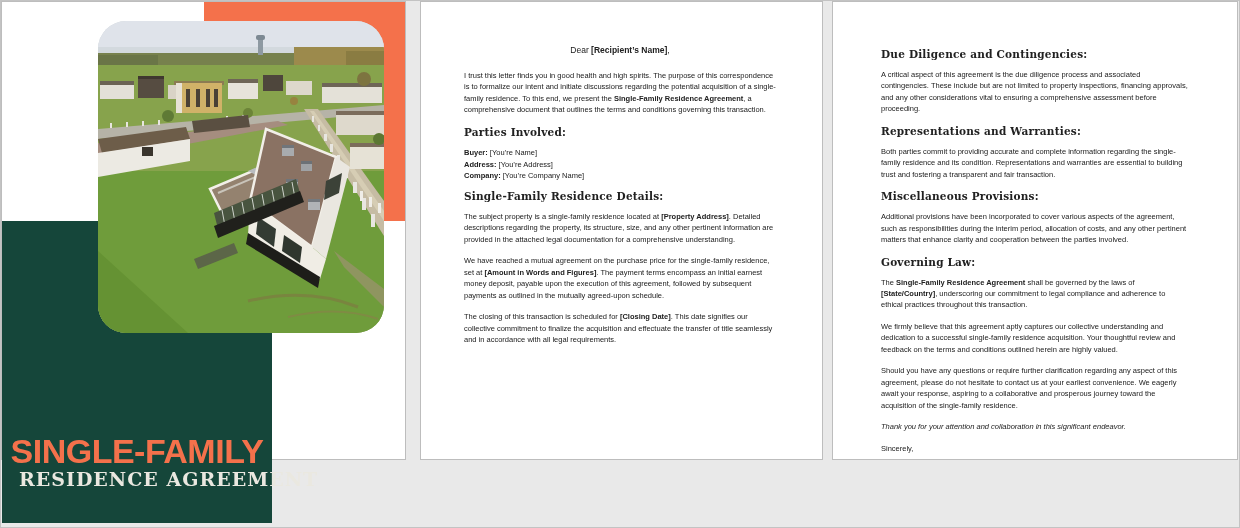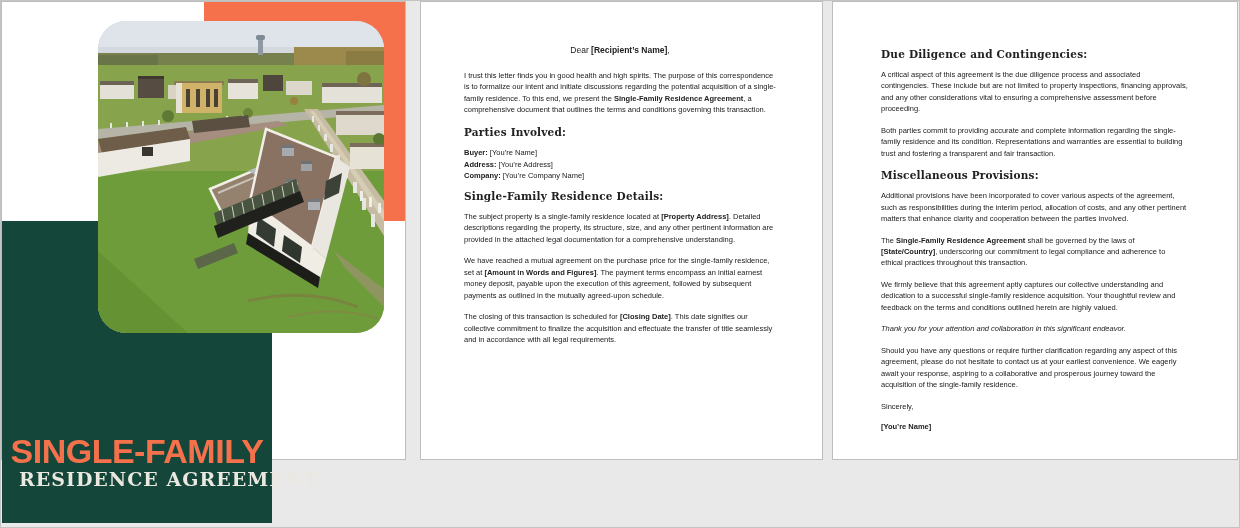--- a/index.html
+++ b/index.html
@@ -216,29 +216,31 @@
 
       <div class="p"><span>The closing of this transaction is scheduled for </span><span style="font-weight: 700;">[Closing Date]</span><span>. This date signifies our collective commitment to finalize the acquisition and effectuate the transfer of title seamlessly and in accordance with all legal requirements.</span></div>
     </div>
   </div>
 
   <div class="page" id="page-letter-2">
     <div class="letter">
       <div class="h">Due Diligence and Contingencies:</div>
       <div class="p"><span>A critical aspect of this agreement is the due diligence process and associated contingencies. These include but are not limited to property inspections, financing approvals, and any other considerations vital to ensuring a comprehensive assessment before proceeding.</span></div>
 
+      <div class="h">Representations and Warranties:</div>
       <div class="p"><span>Both parties commit to providing accurate and complete information regarding the single-family residence and its condition. Representations and warranties are essential to building trust and fostering a transparent and fair transaction.</span></div>
 
       <div class="h">Miscellaneous Provisions:</div>
       <div class="p"><span>Additional provisions have been incorporated to cover various aspects of the agreement, such as responsibilities during the interim period, allocation of costs, and any other pertinent matters that enhance clarity and cooperation between the parties involved.</span></div>
 
+      <div class="h">Governing Law:</div>
       <div class="p"><span>The </span><span style="font-weight: 700;">Single-Family Residence Agreement</span><span> shall be governed by the laws of </span><span style="font-weight: 700;">[State/Country]</span><span>, underscoring our commitment to legal compliance and adherence to ethical practices throughout this transaction.</span></div>
 
       <div class="p"><span>We firmly believe that this agreement aptly captures our collective understanding and dedication to a successful single-family residence acquisition. Your thoughtful review and feedback on the terms and conditions outlined herein are highly valued.</span></div>
+      <div class="p"><span>Should you have any questions or require further clarification regarding any aspect of this agreement, please do not hesitate to contact us at your earliest convenience. We eagerly await your response, aspiring to a collaborative and prosperous journey toward the acquisition of the single-family residence.</span></div>
       <div class="p italic-line"><span style="font-style: italic;">Thank you for your attention and collaboration in this significant endeavor.</span></div>
-      <div class="p"><span>Should you have any questions or require further clarification regarding any aspect of this agreement, please do not hesitate to contact us at your earliest convenience. We eagerly await your response, aspiring to a collaborative and prosperous journey toward the acquisition of the single-family residence.</span></div>
 
       <div class="closing">Sincerely,</div>
       <div class="signature"><span style="font-weight: 700;">[You’re Name]</span></div>
     </div>
   </div>
 
 </div>
 
 </body></html>

